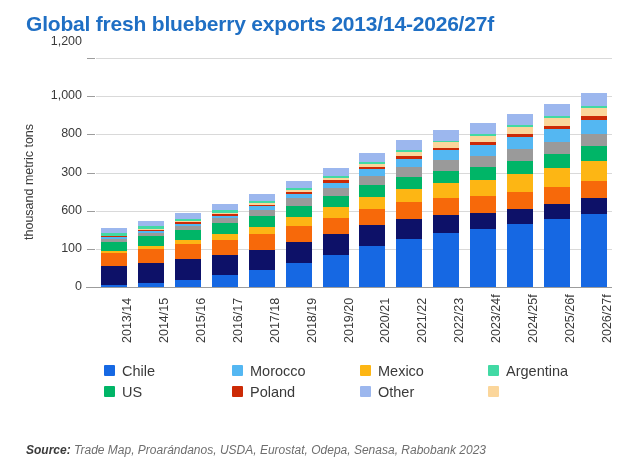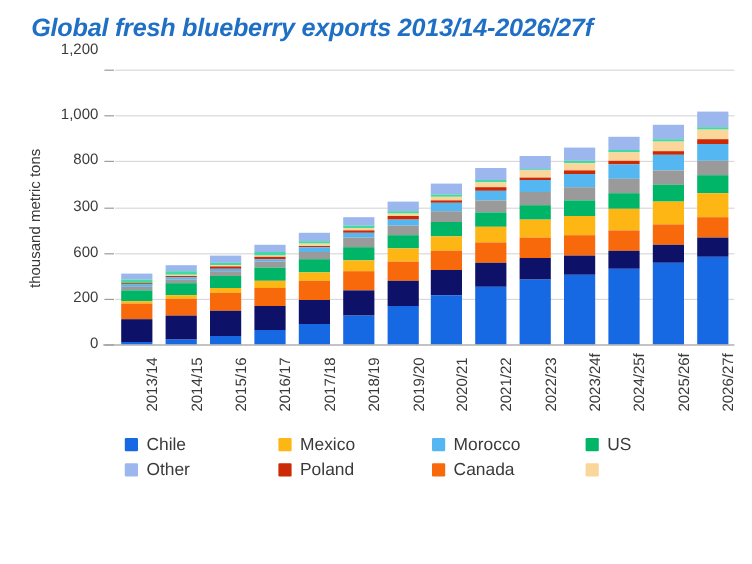--- a/index.html
+++ b/index.html
@@ -8,21 +8,21 @@
     background:#ffffff;
     font-family:"Liberation Sans", sans-serif;
     overflow:hidden;
     position:relative;
   }
   #chart-root{position:absolute;inset:0;}
 
   
   .chart-title{
     position:absolute;left:26px;top:12px;
-    font-size:21px;font-style:italic;font-weight:700;
+    font-size:21px;font-weight:700;
     color:#1F6FC4;
     letter-spacing:-0.2px;
     white-space:nowrap;
     text-align:center;
   }
 
   
   .plot-area{
     position:absolute;
     left:96px;top:58px;
@@ -109,21 +109,21 @@
       <div class="ytick-label" style="right: 545px; top: 34px;">1,200</div>
       <div class="ytick-mark" style="left: 87px; top: 96.1667px; position: absolute;"></div>
       <div class="ytick-label" style="right: 545px; top: 88.1667px;">1,000</div>
       <div class="ytick-mark" style="left: 87px; top: 134.333px; position: absolute;"></div>
       <div class="ytick-label" style="right: 545px; top: 126.333px;">800</div>
       <div class="ytick-mark" style="left: 87px; top: 172.5px; position: absolute;"></div>
       <div class="ytick-label" style="right: 545px; top: 164.5px;">300</div>
       <div class="ytick-mark" style="left: 87px; top: 210.667px; position: absolute;"></div>
       <div class="ytick-label" style="right: 545px; top: 202.667px;">600</div>
       <div class="ytick-mark" style="left: 87px; top: 248.833px; position: absolute;"></div>
-      <div class="ytick-label" style="right: 545px; top: 240.833px;">200</div>
+      <div class="ytick-label" style="right: 545px; top: 240.833px;">100</div>
       <div class="ytick-mark" style="left: 87px; top: 287px; position: absolute;"></div>
       <div class="ytick-label" style="right: 545px; top: 279px;">0</div>
     </div>
 
   <div class="plot-area" id="plot-area">
     <div id="gridlines">
         <div class="gridline" style="top: 0px;"></div>
         <div class="gridline" style="top: 38.1667px;"></div>
         <div class="gridline" style="top: 76.3333px;"></div>
         <div class="gridline" style="top: 114.5px;"></div>
@@ -333,43 +333,46 @@
       <div class="xtick-label" style="left: 562.714px; top: 343px;">2025/26f</div>
       <div class="xtick-label" style="left: 599.571px; top: 343px;">2026/27f</div>
     </div>
 
   <div class="legend" id="legend">
       <div class="legend-item">
         <span class="legend-swatch" style="background: rgb(22, 104, 227);"></span>
         <span class="legend-label">Chile</span>
       </div>
       <div class="legend-item">
+        <span class="legend-swatch" style="background: rgb(84, 183, 242);"></span>
+        <span class="legend-label">Morocco</span>
+      </div>
+      <div class="legend-item">
         <span class="legend-swatch" style="background: rgb(253, 182, 20);"></span>
         <span class="legend-label">Mexico</span>
       </div>
       <div class="legend-item">
-        <span class="legend-swatch" style="background: rgb(84, 183, 242);"></span>
-        <span class="legend-label">Morocco</span>
+        <span class="legend-swatch" style="background: rgb(66, 217, 164);"></span>
+        <span class="legend-label">Argentina</span>
       </div>
       <div class="legend-item">
         <span class="legend-swatch" style="background: rgb(0, 181, 103);"></span>
         <span class="legend-label">US</span>
       </div>
       <div class="legend-item">
+        <span class="legend-swatch" style="background: rgb(204, 42, 6);"></span>
+        <span class="legend-label">Poland</span>
+      </div>
+      <div class="legend-item">
         <span class="legend-swatch" style="background: rgb(156, 183, 238);"></span>
         <span class="legend-label">Other</span>
       </div>
       <div class="legend-item">
-        <span class="legend-swatch" style="background: rgb(204, 42, 6);"></span>
-        <span class="legend-label">Poland</span>
-      </div>
-      <div class="legend-item">
-        <span class="legend-swatch" style="background: rgb(247, 105, 10);"></span>
-        <span class="legend-label">Canada</span>
-      </div>
-      <div class="legend-item">
         <span class="legend-swatch" style="background: rgb(251, 214, 155);"></span>
       </div>
       <div></div>
     </div>
 
+  <div class="source">
+    <b>Source:</b><span> Trade Map, Proarándanos, USDA, Eurostat, Odepa, Senasa, Rabobank 2023</span>
+  </div>
 
 </div>
 
 </body></html>

